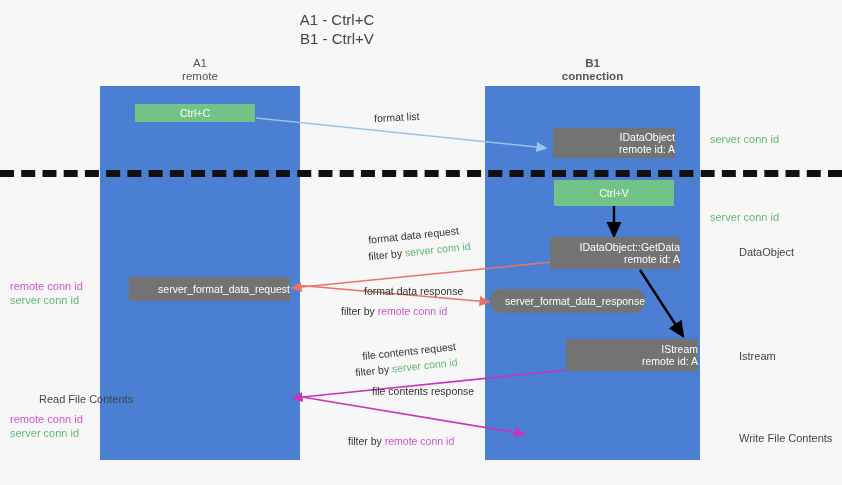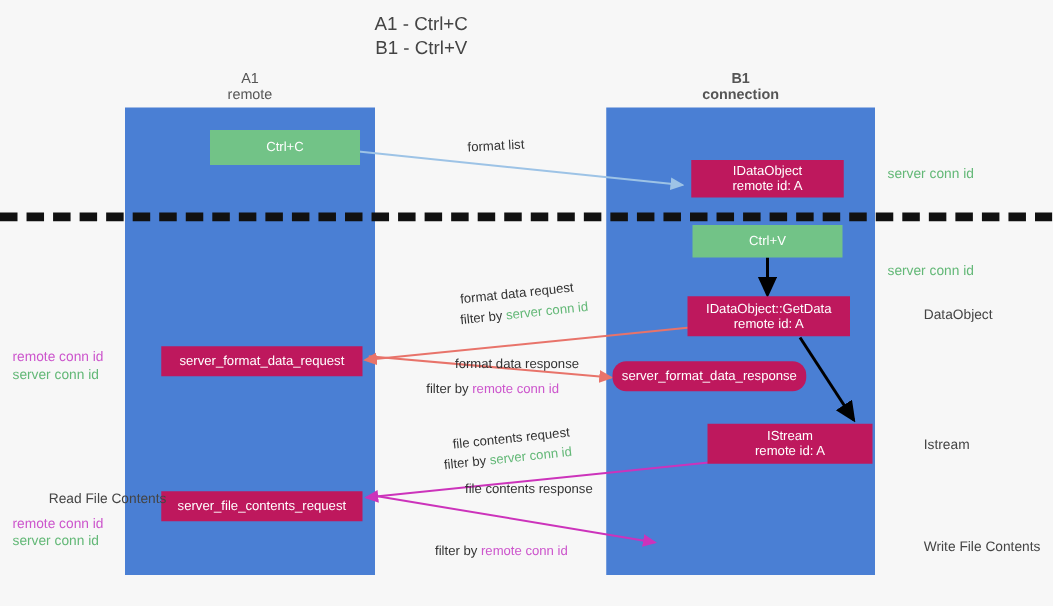--- a/index.html
+++ b/index.html
@@ -49,21 +49,21 @@
     flex-direction: column;
     align-items: center;
     justify-content: center;
     color: #ffffff;
     font-size: 10.5px;
     line-height: 12.5px;
     text-align: center;
     box-sizing: border-box;
   }
   .node.green { background: #72c387; }
-  .node.orange { background: #be185d; }
+  .node.orange { background: #737373; align-items: flex-end; }
 
   .divider {
     position: absolute;
     left: 0;
     top: 170px;
     width: 842px;
     height: 0;
     border-top: 7px dashed #111111;
   }
 
@@ -140,21 +140,21 @@
 
     <line x1="295" y1="285" x2="489" y2="302" stroke="#e8736a" stroke-width="1.6" marker-end="url(#ah-red)"></line>
 
     <line x1="567" y1="370" x2="293" y2="398" stroke="#cc33bb" stroke-width="1.6" marker-end="url(#ah-mag)"></line>
 
     <line x1="296" y1="396" x2="524" y2="434" stroke="#cc33bb" stroke-width="1.6" marker-end="url(#ah-mag)"></line>
   </svg>
 
   <div class="divider"></div>
 
-  <div class="node green" style="left:135px; top:104px; width:120px; height:28px;margin-left:33px;">
+  <div class="node green" style="left:135px; top:104px; width:120px; height:18px;">
     <span>Ctrl+C</span>
   </div>
 
   <div class="node orange" style="left:553px; top:128px; width:122px; height:30px;">
     <span>IDataObject</span>
     <span>remote id: A</span>
   </div>
 
   <div class="node green" style="left:554px; top:180px; width:120px; height:26px;">
     <span>Ctrl+V</span>
@@ -171,23 +171,20 @@
   </div>
 
   <div class="node orange" style="left:129px; top:277px; width:161px; height:24px;">
     <span>server_format_data_request</span>
   </div>
 
   <div class="node orange" style="left:490px; top:289px; width:155px; height:24px;border-radius:11px;">
     <span>server_format_data_response</span>
   </div>
 
-  <div class="node orange" style="left:129px; top:393px; width:161px; height:24px;">
-    <span>server_file_contents_request</span>
-  </div>
 
 
   <div class="edge-label" style="left:374px; top:110px; transform: rotate(-3deg);">
     <span>format list</span>
   </div>
 
   <div class="edge-label" style="left:368px; top:228px; transform: rotate(-6deg);">
     <span>format data request</span>
   </div>
   <div class="edge-label" style="left:368px; top:244px; transform: rotate(-6deg);">

